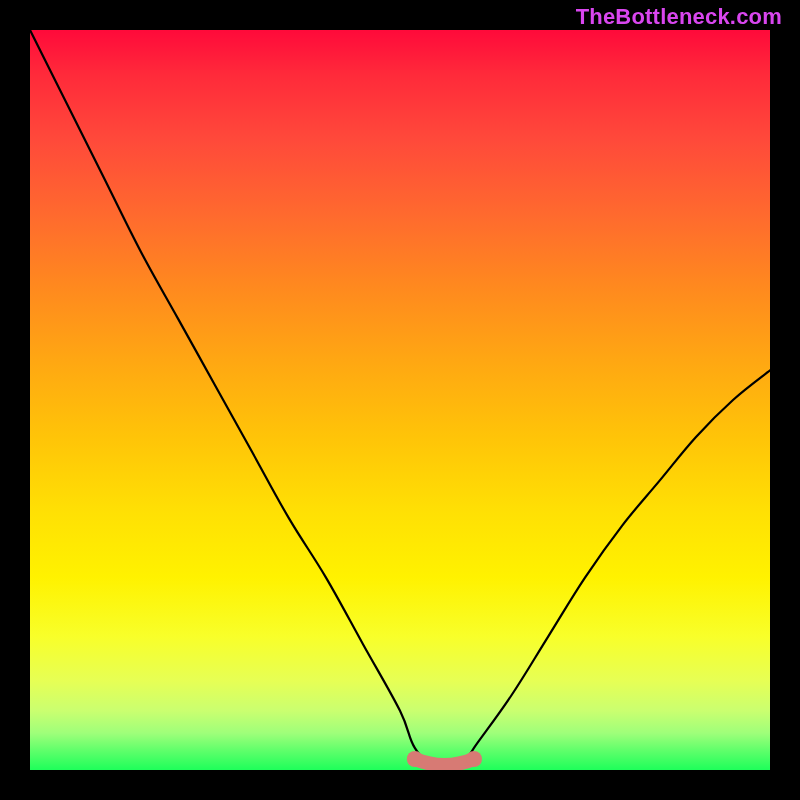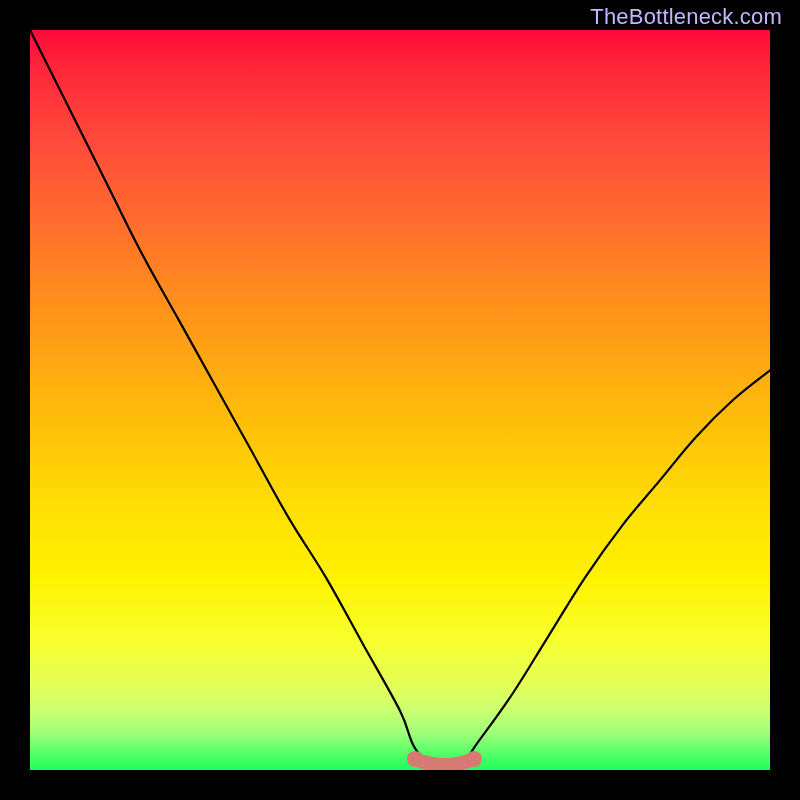--- a/index.html
+++ b/index.html
@@ -40,23 +40,23 @@
       #caff70 92%,
       #9fff7a 95%,
       #5cff6a 97.5%,
       #1eff5a 100%
     );
   }
   .attribution {
     position: absolute;
     top: 4px;
     right: 18px;
-    color: #c4b5fd;
+    color: #d946ef;
     font-size: 22px;
-    font-weight: 400;
+    font-weight: 700;
     letter-spacing: 0.2px;
     user-select: none;
   }
   svg.overlay {
     position: absolute;
     left: 0;
     top: 0;
     width: 740px;
     height: 740px;
     pointer-events: none;

